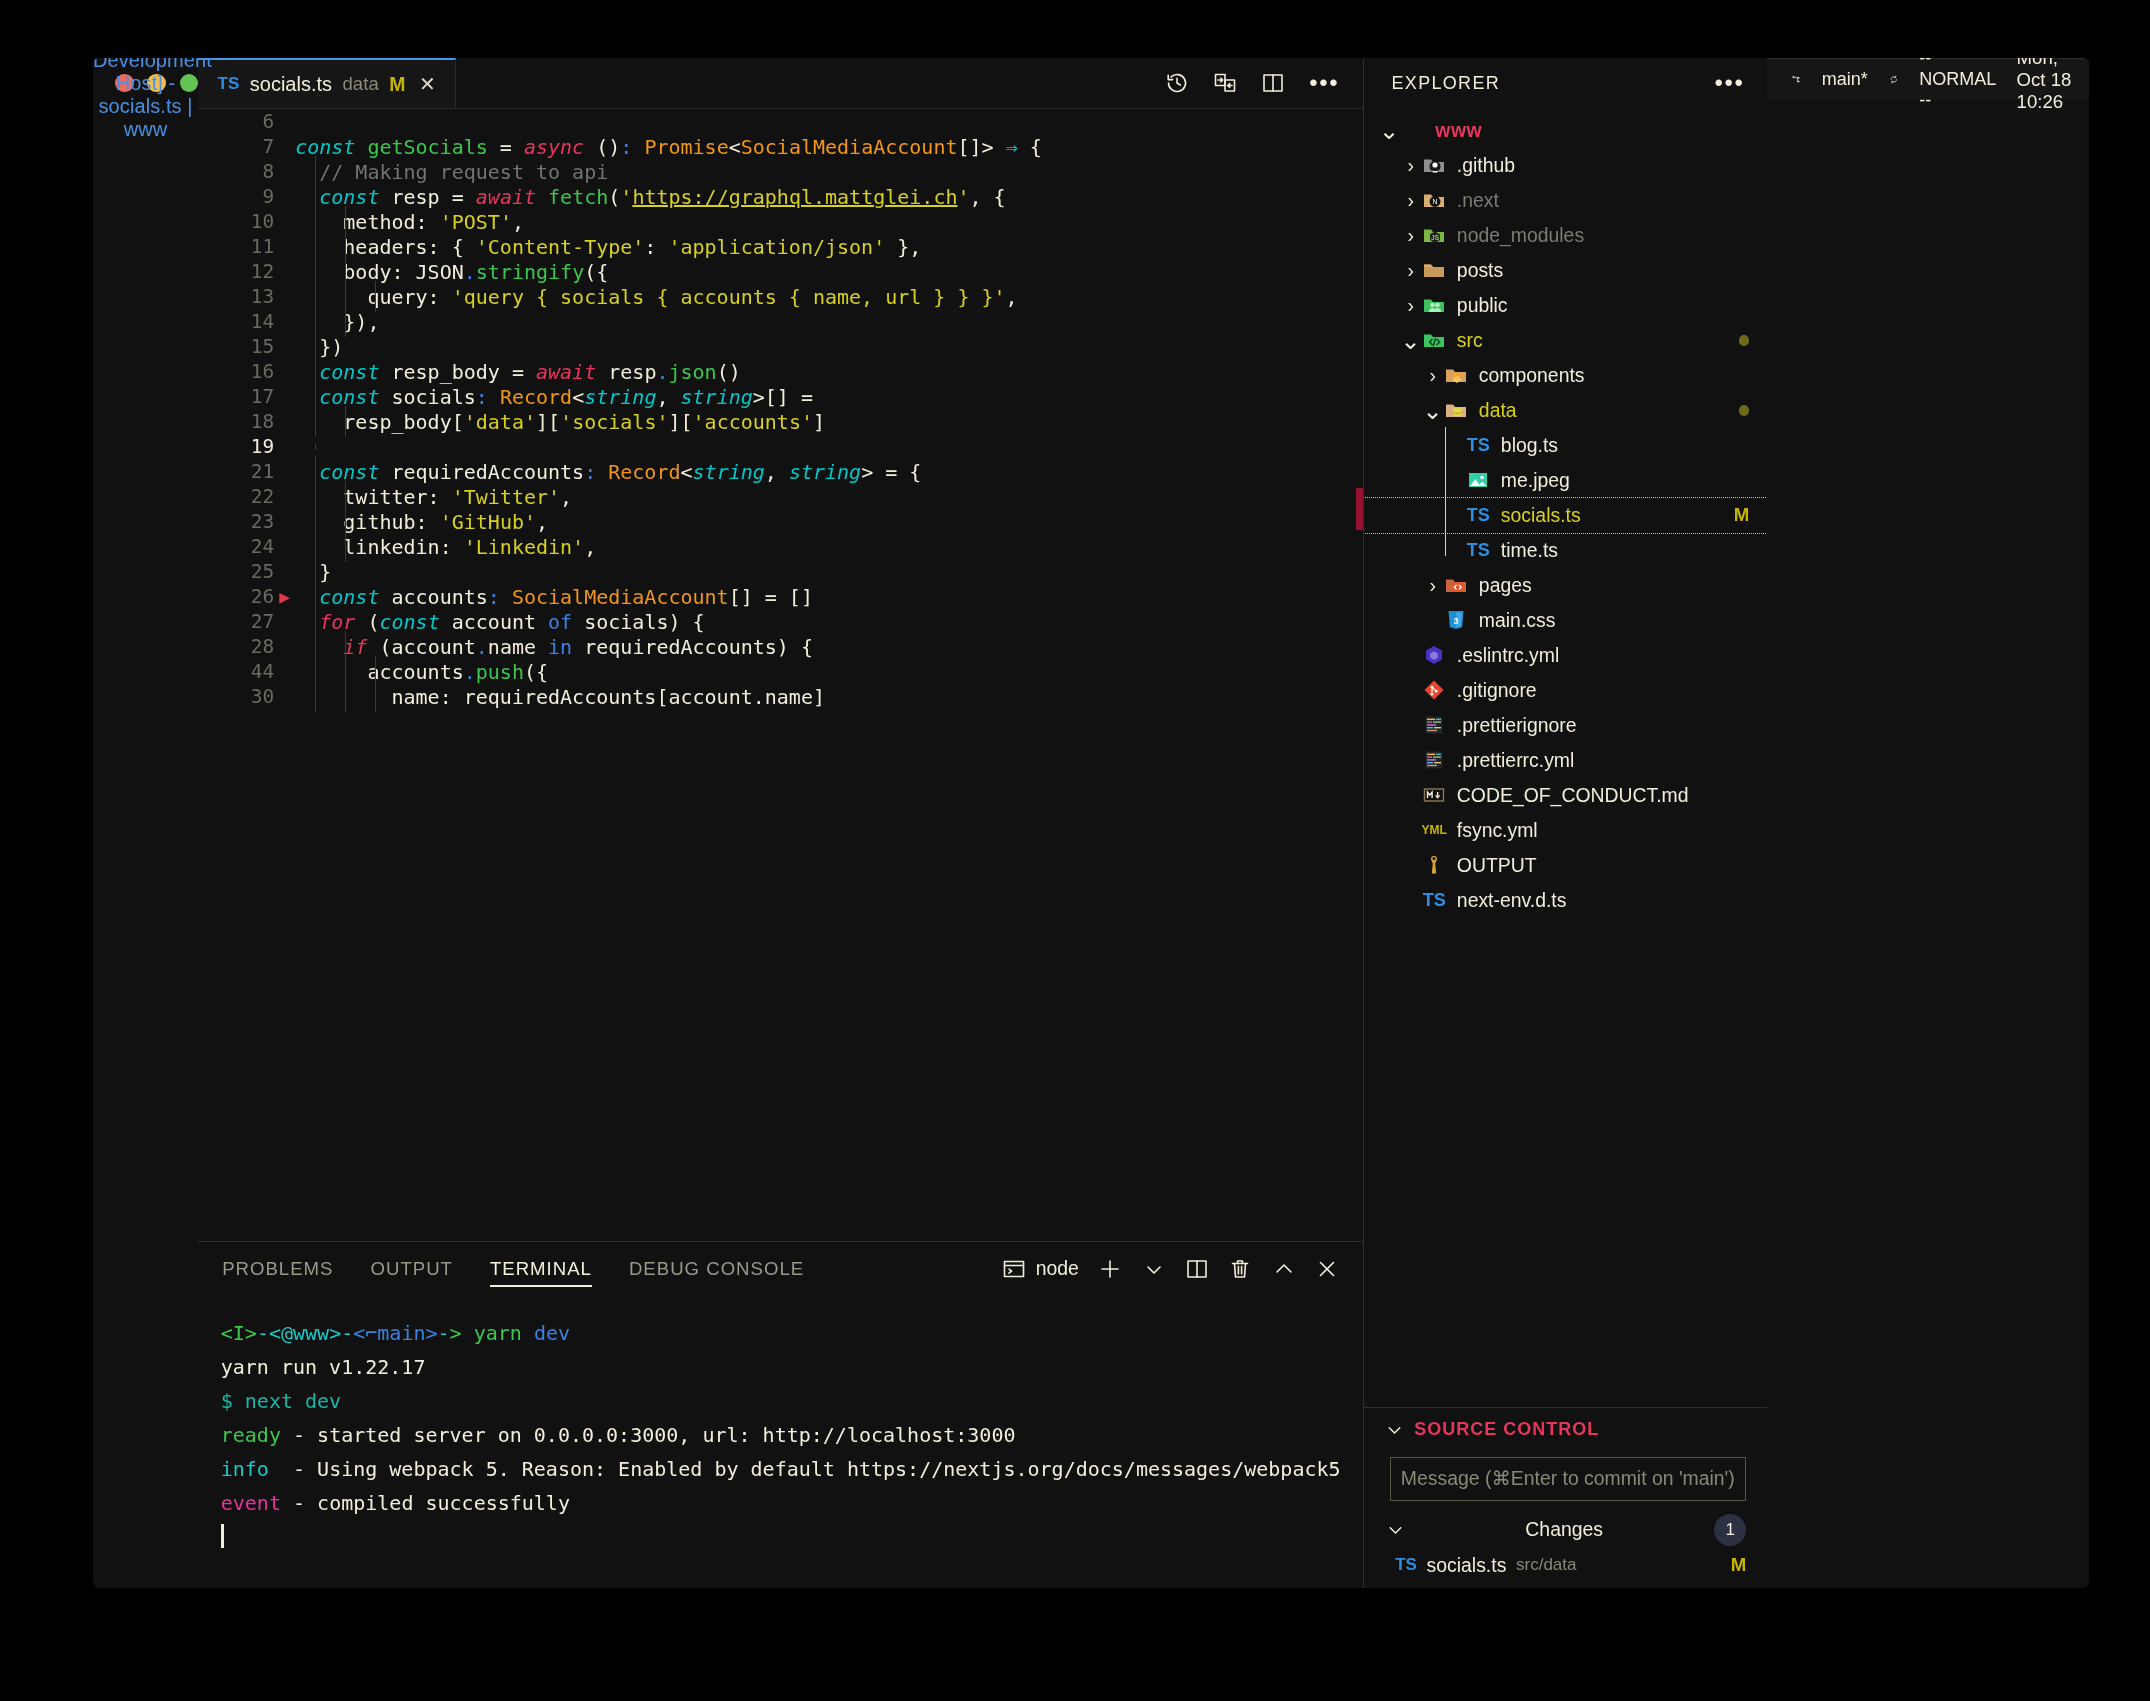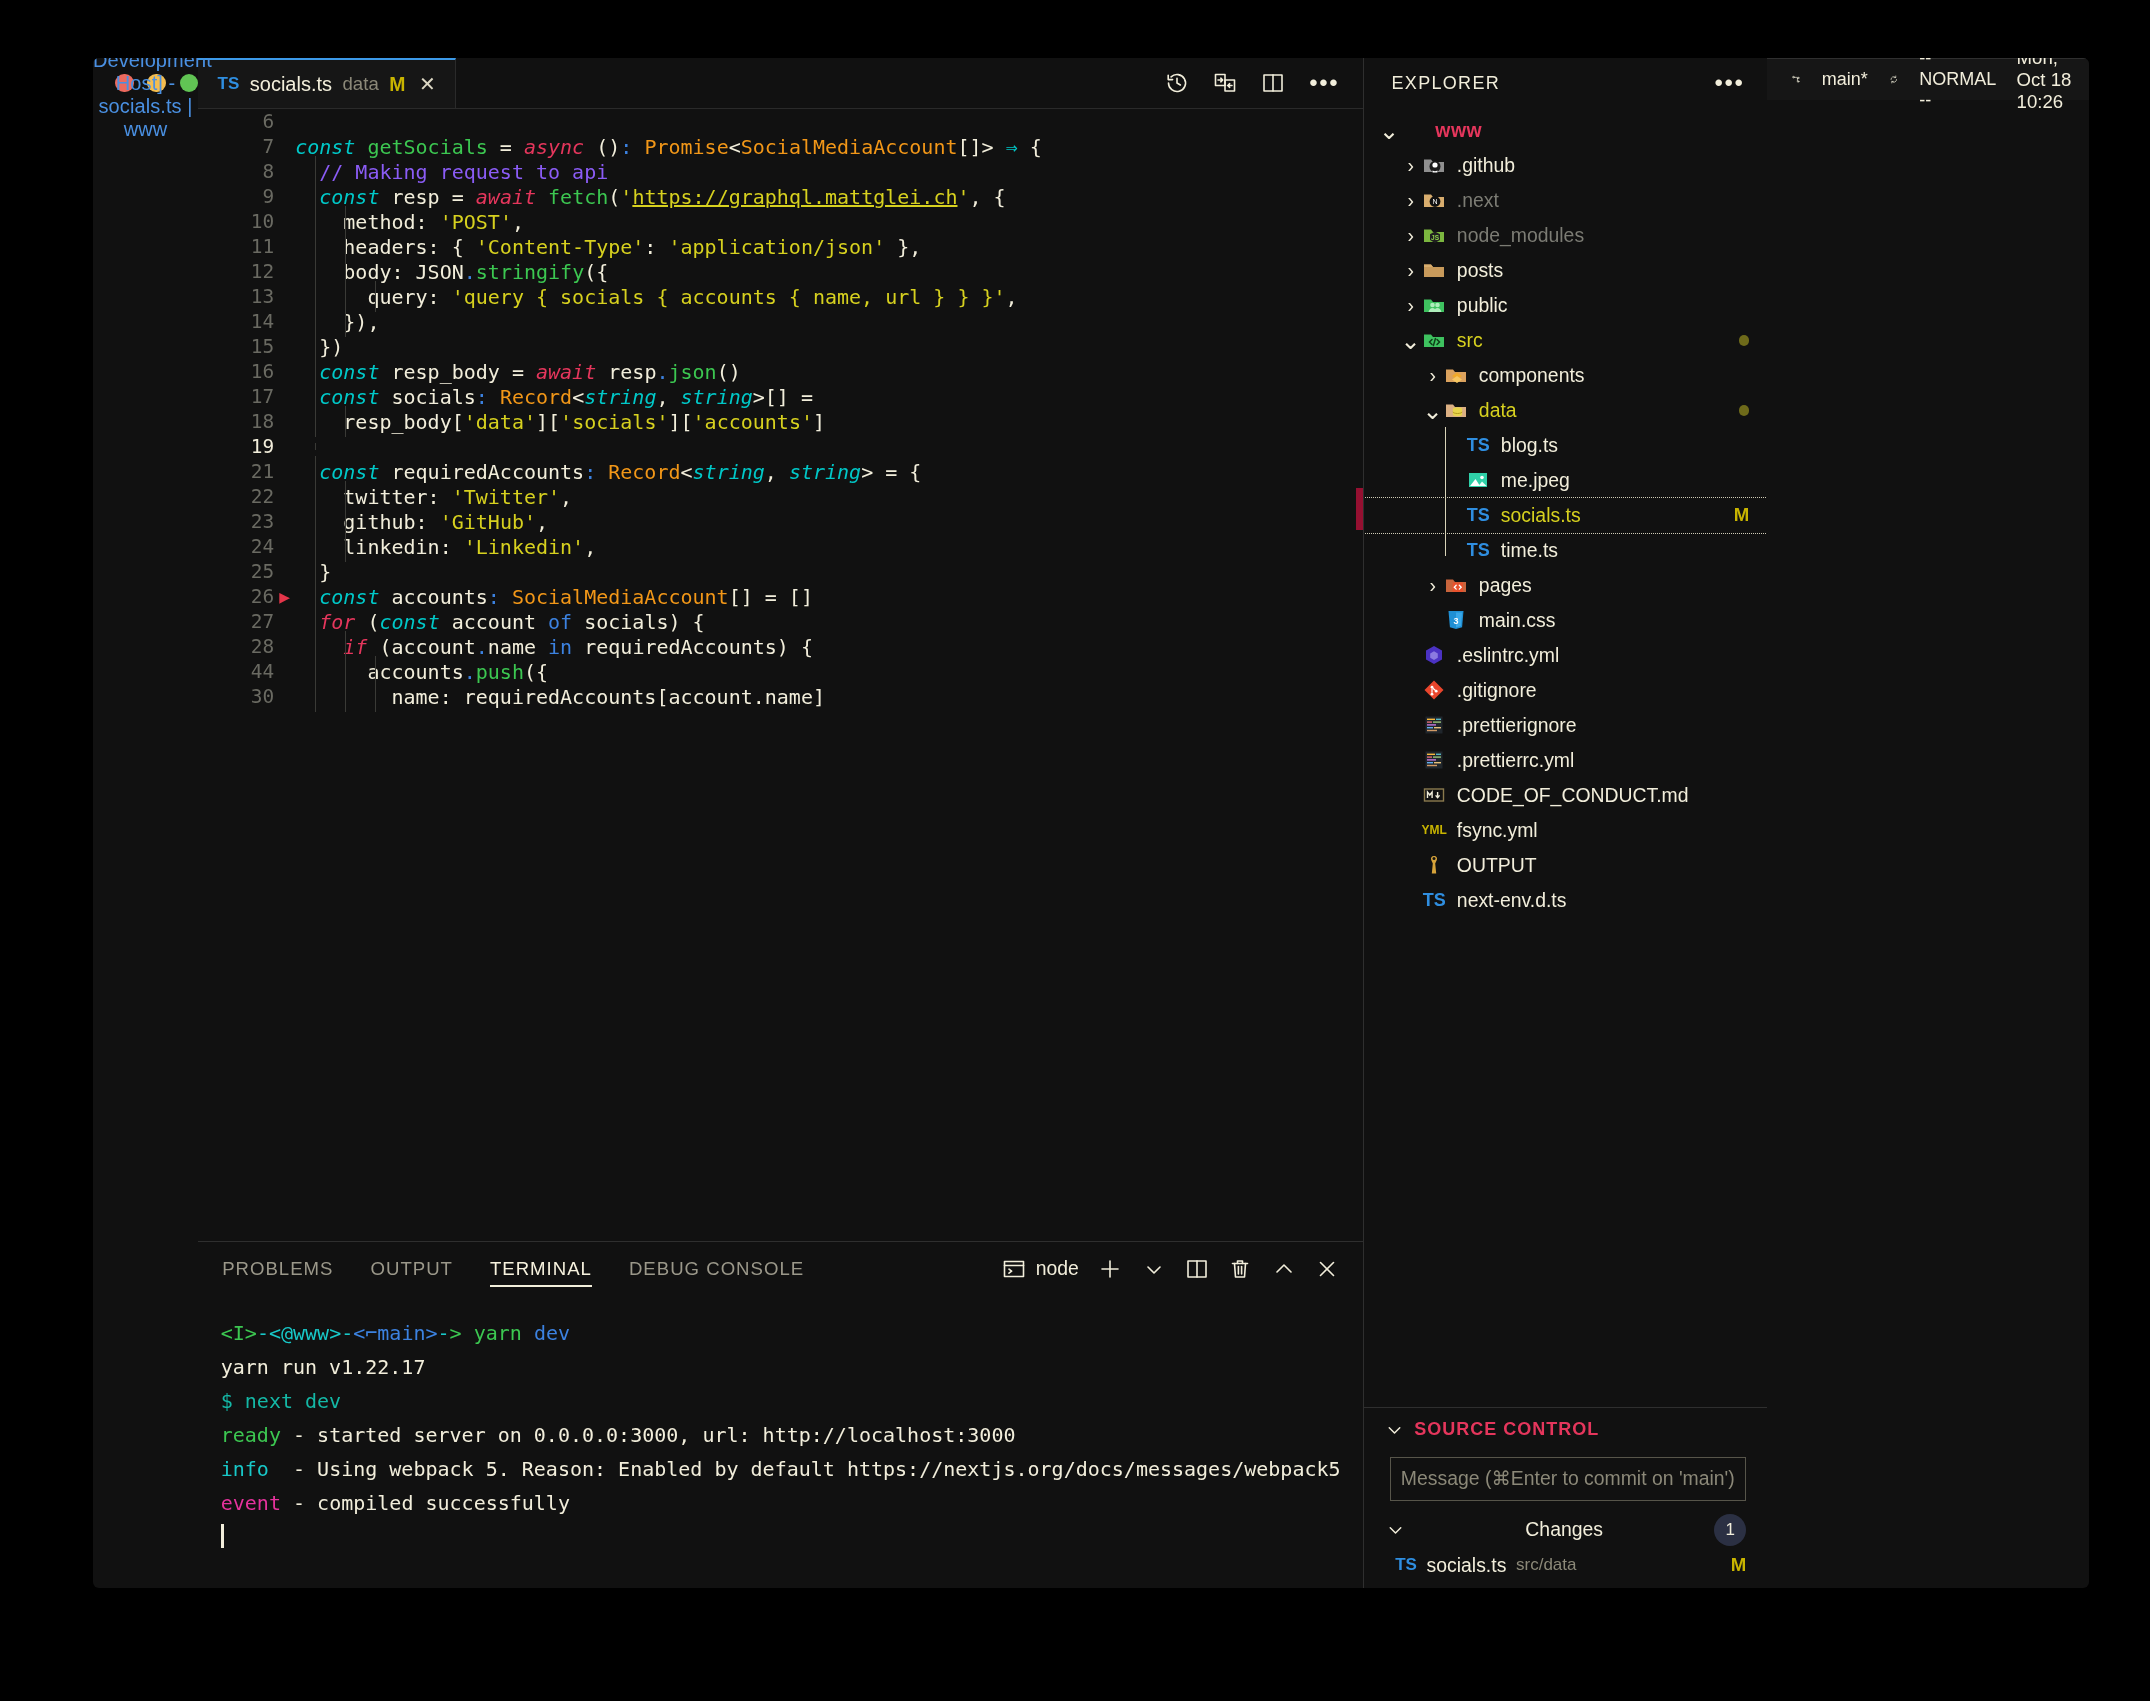--- a/index.html
+++ b/index.html
@@ -92,21 +92,21 @@
     background: #3a3a36;
   }
   
   .t-key   { color: #00c8c8; font-style: italic; }    
   .t-kw    { color: #e5365c; font-style: italic; }    
   .t-op2   { color: #3c82e0; text-align: right; }                        
   .t-fn    { color: #3cc751; }                        
   .t-type  { color: #f29718; }                        
   .t-str   { color: #d7d11f; }                        
   .t-link  { color: #d7d11f; text-decoration: underline; }
-  .t-cmt   { color: #8b5cf6; }
+  .t-cmt   { color: #737373; }
   .t-txt   { color: #f2eedb; }
   .t-punc  { color: #f2eedb; }
   .t-colon { color: #3c82e0; }
   .t-arrow { color: #00c8c8; }
   .t-dot   { color: #3c82e0; }
   
   .mini-marker {
     position: absolute; right: 0; top: 379px;
     width: 7.3px; height: 42px; background: #d14; opacity: .65;
   }

